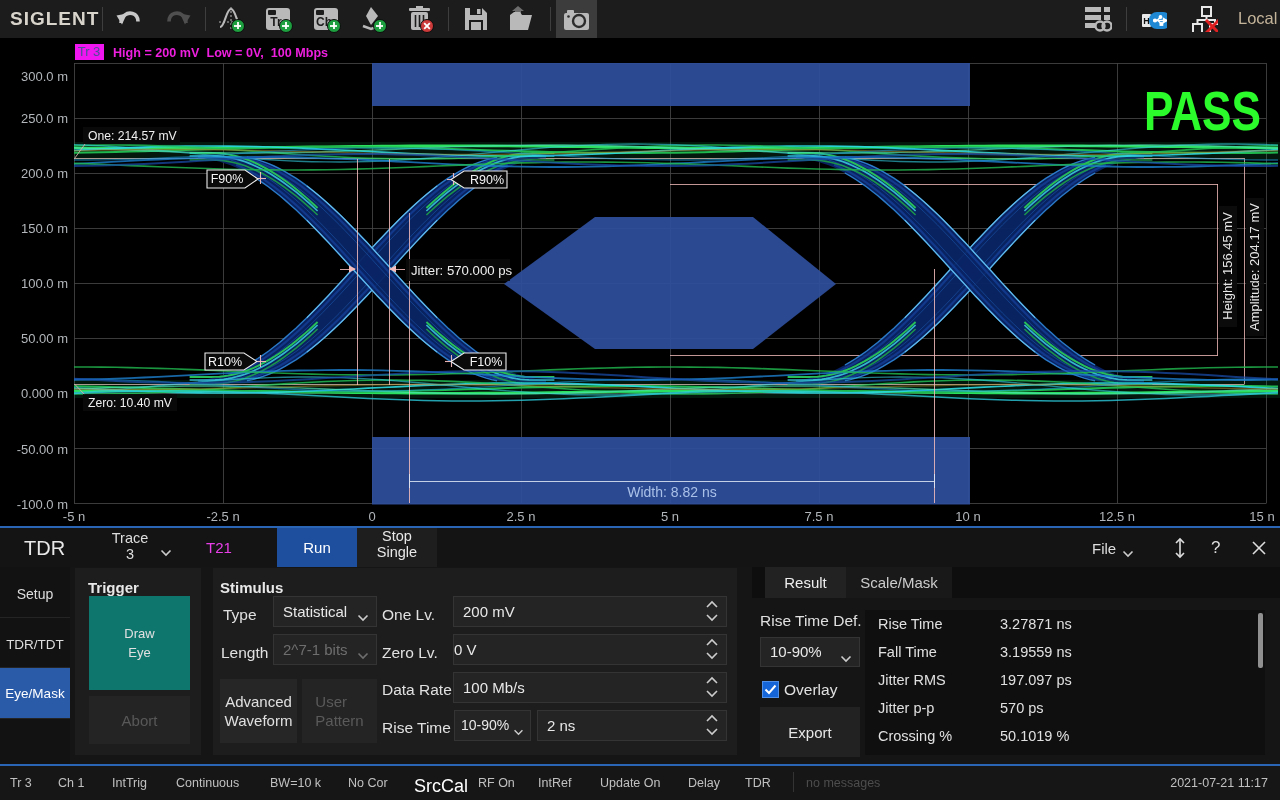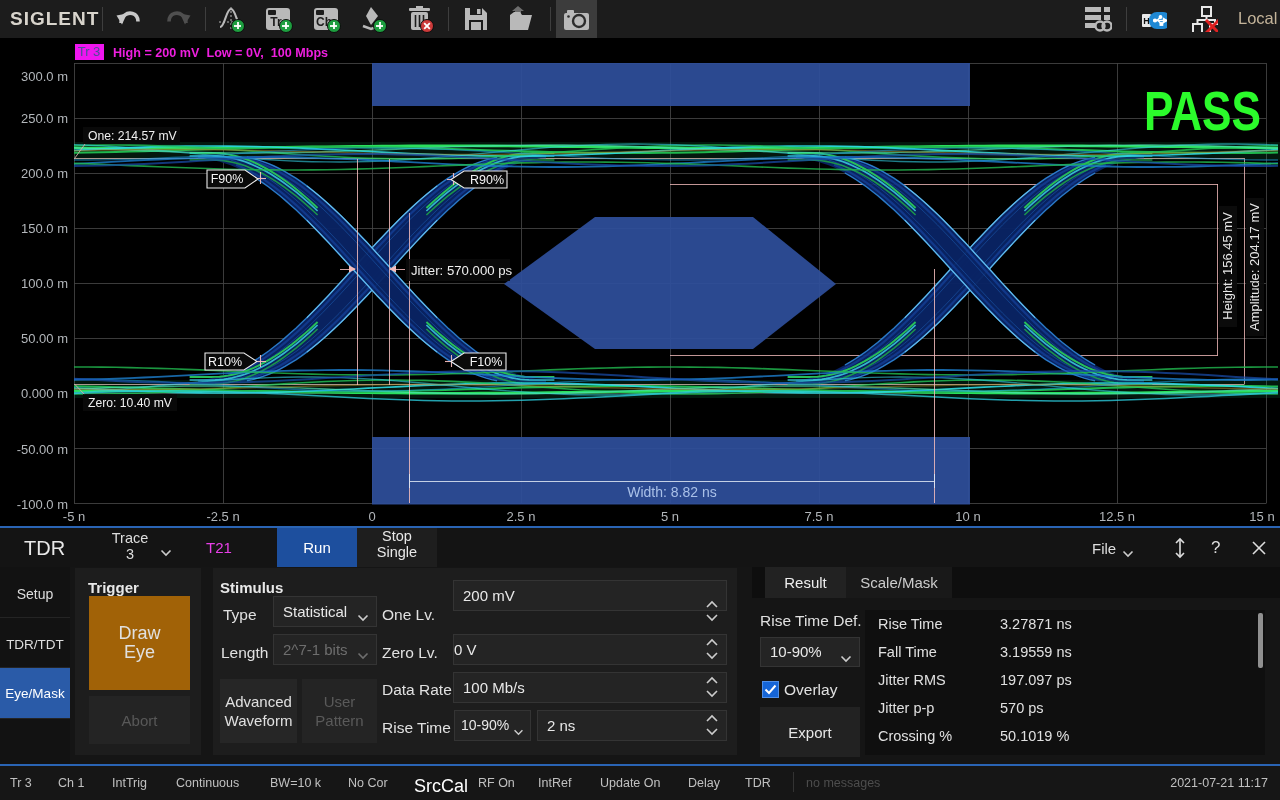--- a/index.html
+++ b/index.html
@@ -346,31 +346,31 @@
 <div style="position:absolute;left:0;top:567px;width:70px;height:197px;background:#121212"></div>
 <div style="position:absolute;left:0;top:586px;width:70px;text-align:center;font-size:14px;color:#dddddd">Setup</div>
 <div style="position:absolute;left:0;top:637px;width:70px;text-align:center;font-size:13.5px;color:#dddddd">TDR/TDT</div>
 <div style="position:absolute;left:0;top:668px;width:70px;height:50px;background:#2a5ba8"></div>
 <div style="position:absolute;left:0;top:686px;width:70px;text-align:center;font-size:13.5px;color:#ffffff">Eye/Mask</div>
 <div style="position:absolute;left:0;top:617px;width:70px;height:1px;background:#242424"></div>
 <div style="position:absolute;left:0;top:667px;width:70px;height:1px;background:#242424"></div>
 <div style="position:absolute;left:0;top:718px;width:70px;height:1px;background:#242424"></div>
 <div style="position:absolute;left:75px;top:568px;width:126px;height:187px;background:#1d1d1d"></div>
 <div style="position:absolute;left:88px;top:579px;font-size:15px;font-weight:bold;color:#e8e8e8">Trigger</div>
-<div style="position:absolute;left:89px;top:596px;width:101px;height:94px;background:#a16207;color:#e0e0e0;font-size:18px;text-align:center;display:flex;align-items:center;justify-content:center;line-height:19px">Draw<br>Eye</div>
+<div style="position:absolute;left:89px;top:596px;width:101px;height:94px;background:#0f766e;color:#e0e0e0;font-size:13px;text-align:center;display:flex;align-items:center;justify-content:center;line-height:19px">Draw<br>Eye</div>
 <div style="position:absolute;left:89px;top:696px;width:101px;height:48px;background:#242424;color:#585858;font-size:15px;display:flex;align-items:center;justify-content:center">Abort</div>
 <div style="position:absolute;left:213px;top:568px;width:524px;height:187px;background:#1d1d1d"></div>
 <div style="position:absolute;left:220px;top:579px;font-size:15px;font-weight:bold;color:#e8e8e8">Stimulus</div>
 <div style="position:absolute;left:223px;top:606px;font-size:15.5px;color:#e0e0e0">Type</div>
 <div style="position:absolute;left:273px;top:596px;width:104px;height:31px;background:#242424;border:1px solid #343434;box-sizing:border-box;color:#e8e8e8;font-size:15px;line-height:29px;padding-left:9px">Statistical</div>
 <div style="position:absolute;left:357px;top:608px"><svg width="12" height="8" viewBox="0 0 12 8">
       <path d="M1.5 1.5 L6 6 L10.5 1.5" fill="none" stroke="#cccccc" stroke-width="1.6"></path>
     </svg></div>
 <div style="position:absolute;left:382px;top:606px;font-size:15.5px;color:#e0e0e0">One Lv.</div>
-<div style="position:absolute;left:453px;top:580px;width:274px;height:31px;background:#242424;border:1px solid #343434;box-sizing:border-box;color:#e8e8e8;font-size:15px;line-height:29px;padding-left:9px">200 mV</div>
+<div style="position:absolute;left:453px;top:596px;width:274px;height:31px;background:#242424;border:1px solid #343434;box-sizing:border-box;color:#e8e8e8;font-size:15px;line-height:29px;padding-left:9px">200 mV</div>
 <svg style="position:absolute;left:705px;top:599px" width="14" height="24" viewBox="0 0 14 24">
     <path d="M2 8 L7 3 L12 8" fill="none" stroke="#cccccc" stroke-width="1.6"></path>
     <path d="M2 16 L7 21 L12 16" fill="none" stroke="#cccccc" stroke-width="1.6"></path>
   </svg>
 <div style="position:absolute;left:221px;top:644px;font-size:15.5px;color:#e0e0e0">Length</div>
 <div style="position:absolute;left:273px;top:634px;width:104px;height:31px;background:#242424;border:1px solid #343434;box-sizing:border-box;color:#6e6e6e;font-size:15px;line-height:29px;padding-left:9px">2^7-1 bits</div>
 <div style="position:absolute;left:357px;top:646px"><svg width="12" height="8" viewBox="0 0 12 8">
       <path d="M1.5 1.5 L6 6 L10.5 1.5" fill="none" stroke="#6e6e6e" stroke-width="1.6"></path>
     </svg></div>
 <div style="position:absolute;left:382px;top:644px;font-size:15.5px;color:#e0e0e0">Zero Lv.</div>
@@ -389,21 +389,21 @@
 <div style="position:absolute;left:454px;top:710px;width:77px;height:31px;background:#242424;border:1px solid #343434;box-sizing:border-box;color:#e8e8e8;font-size:14px;line-height:29px;padding-left:6px">10-90%</div>
 <div style="position:absolute;left:513px;top:722px"><svg width="11" height="7" viewBox="0 0 12 8">
       <path d="M1.5 1.5 L6 6 L10.5 1.5" fill="none" stroke="#cccccc" stroke-width="1.6"></path>
     </svg></div>
 <div style="position:absolute;left:537px;top:710px;width:190px;height:31px;background:#242424;border:1px solid #343434;box-sizing:border-box;color:#e8e8e8;font-size:15px;line-height:29px;padding-left:9px">2 ns</div>
 <svg style="position:absolute;left:705px;top:713px" width="14" height="24" viewBox="0 0 14 24">
     <path d="M2 8 L7 3 L12 8" fill="none" stroke="#cccccc" stroke-width="1.6"></path>
     <path d="M2 16 L7 21 L12 16" fill="none" stroke="#cccccc" stroke-width="1.6"></path>
   </svg>
 <div style="position:absolute;left:220px;top:679px;width:77px;height:64px;background:#262626;color:#e0e0e0;font-size:15px;text-align:center;display:flex;align-items:center;justify-content:center;line-height:19px">Advanced<br>Waveform</div>
-<div style="position:absolute;left:302px;top:679px;width:75px;height:64px;background:#242424;color:#5a5a5a;font-size:15px;text-align:center;display:flex;align-items:center;justify-content:center;line-height:19px">User<br>Pattern</div>
+<div style="position:absolute;left:302px;top:679px;width:75px;height:64px;background:#242424;color:#5a5a5a;font-size:15px;text-align:left;display:flex;align-items:center;justify-content:center;line-height:19px">User<br>Pattern</div>
 <div style="position:absolute;left:752px;top:567px;width:528px;height:31px;background:#0e0e0e"></div>
 <div style="position:absolute;left:765px;top:567px;width:81px;height:31px;background:#222222;color:#eeeeee;font-size:15px;display:flex;align-items:center;justify-content:center">Result</div>
 <div style="position:absolute;left:846px;top:567px;width:106px;height:31px;background:#191919;color:#cccccc;font-size:15px;display:flex;align-items:center;justify-content:center">Scale/Mask</div>
 <div style="position:absolute;left:760px;top:612px;font-size:15.5px;color:#e0e0e0">Rise Time Def.</div>
 <div style="position:absolute;left:760px;top:637px;width:100px;height:30px;background:#242424;border:1px solid #343434;box-sizing:border-box;color:#e8e8e8;font-size:15px;line-height:28px;padding-left:9px">10-90%</div>
 <div style="position:absolute;left:840px;top:649px"><svg width="12" height="8" viewBox="0 0 12 8">
       <path d="M1.5 1.5 L6 6 L10.5 1.5" fill="none" stroke="#cccccc" stroke-width="1.6"></path>
     </svg></div>
 <svg style="position:absolute;left:762px;top:681px" width="17" height="17" viewBox="0 0 17 17">
     <rect x="0.5" y="0.5" width="16" height="16" fill="#1565d8" stroke="#4f8fe8"></rect>

